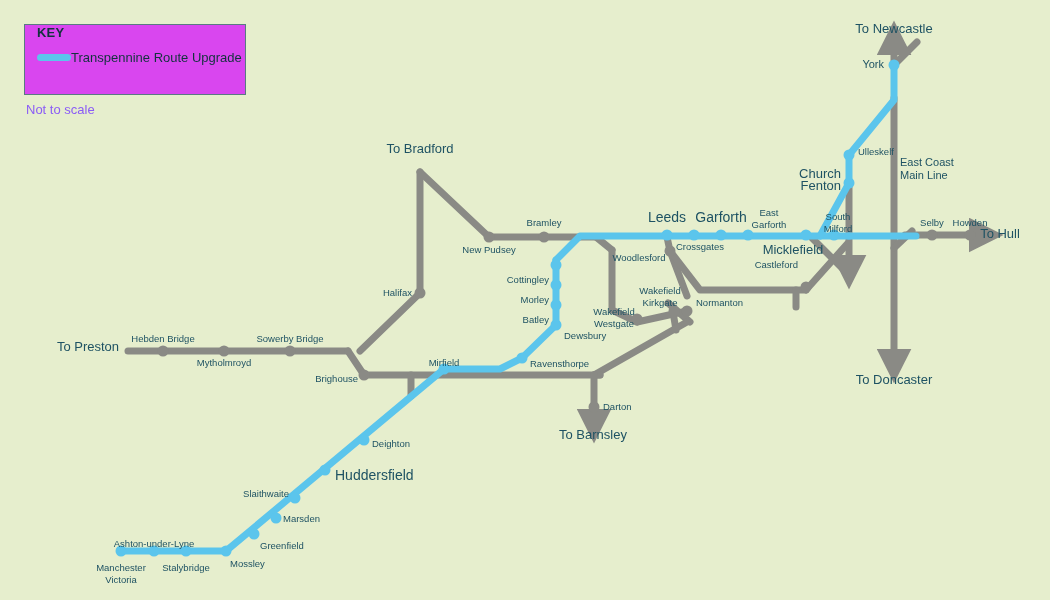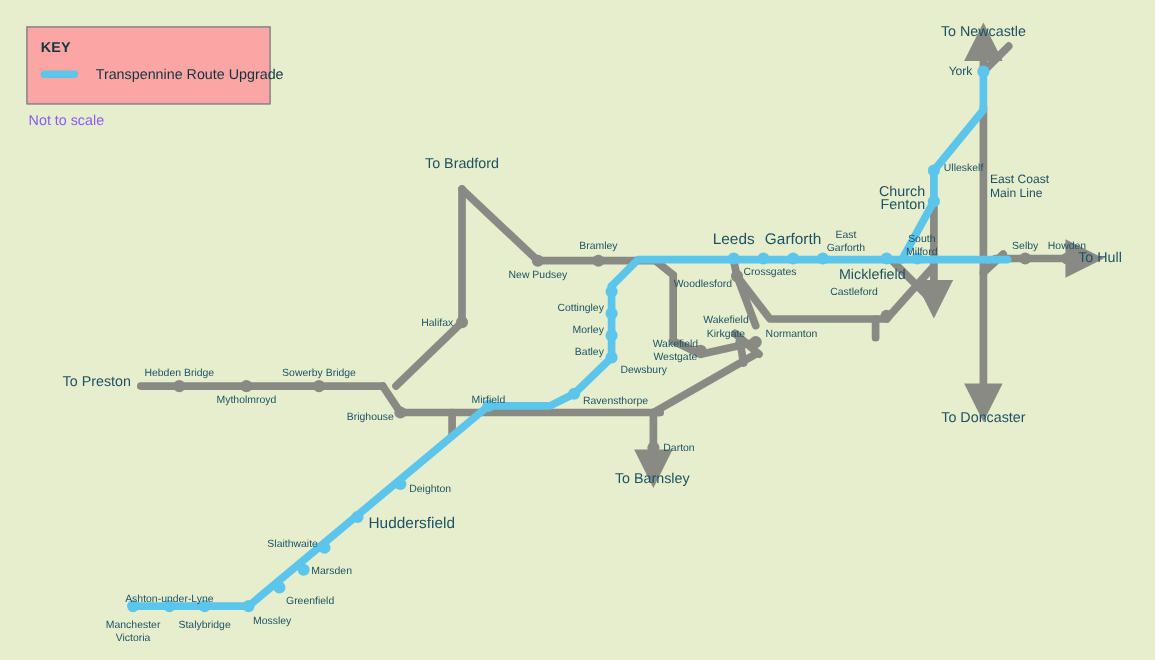--- a/index.html
+++ b/index.html
@@ -24,45 +24,45 @@
     top: 0;
     width: 1050px;
     height: 600px;
   }
   .key-box {
     position: absolute;
     left: 24px;
     top: 24px;
     width: 222px;
     height: 71px;
-    background: #fca5a5;
+    background: #d946ef;
     border: 1px solid #5a7a82;
     box-sizing: border-box;
-    padding: 10px 12px 0 12px;
+    padding: 0 12px 0 12px;
   }
   .key-title {
     font-size: 13px;
     font-weight: bold;
     color: #12333d;
     letter-spacing: 0.2px;
   }
   .key-row {
     display: flex;
     align-items: center;
     margin-top: 10px;
   }
   .key-swatch {
     width: 34px;
     height: 7px;
     border-radius: 4px;
     background: #5bc5ec;
     flex: 0 0 auto;
   }
   .key-label {
-    margin-left: 16px;
+    margin-left: 0;
     font-size: 13px;
     color: #12333d;
     white-space: nowrap;
   }
   .not-to-scale {
     position: absolute;
     left: 26px;
     top: 102px;
     font-size: 13px;
     color: #8b5cf6;

